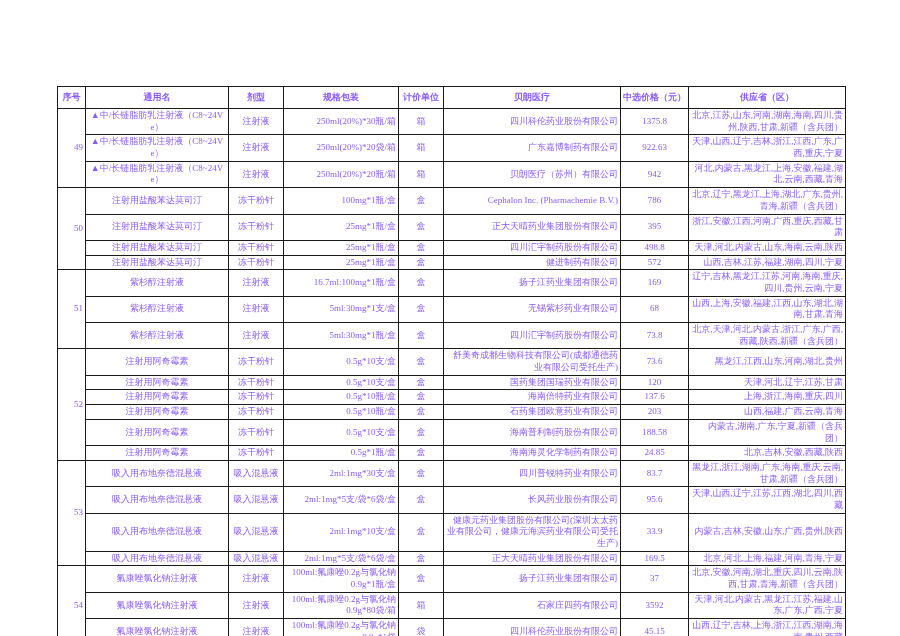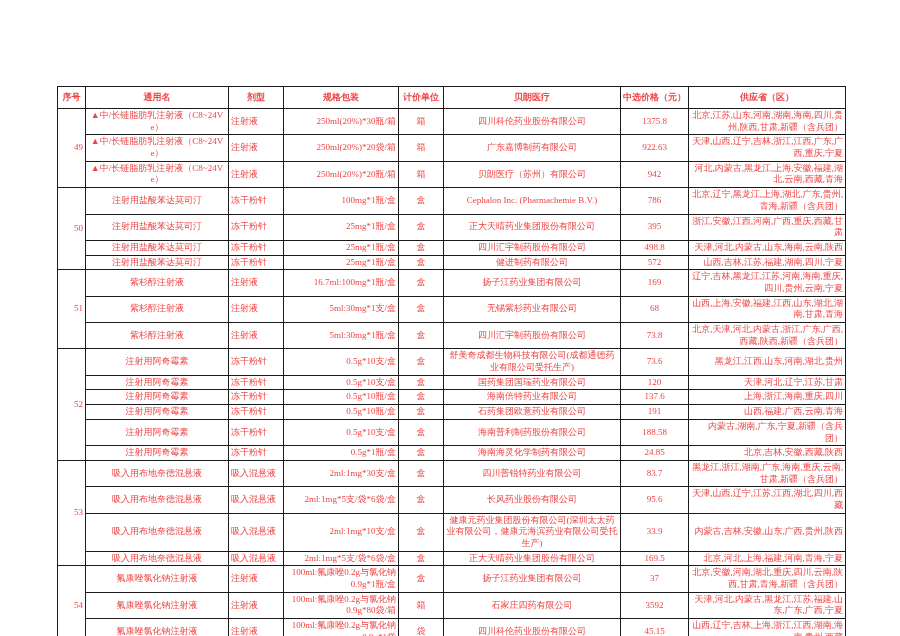--- a/index.html
+++ b/index.html
@@ -2,21 +2,21 @@
 <html><head>
 <meta charset="utf-8">
 <style>
   html,body{margin:0;padding:0;background:#fff;}
   .page{
     position:relative;
     width:900px;height:636px;
     background:#fff;
     overflow:hidden;
     font-family:"Liberation Serif","DejaVu Serif",serif;
-    color:#ef4444;
+    color:#8b5cf6;
   }
   table.drug-table{
     position:absolute;
     left:57px;top:86px;
     width:788px;
     border-collapse:collapse;
     table-layout:fixed;
     font-size:9px;
     line-height:1.3;
   }
@@ -28,24 +28,24 @@
     overflow:hidden;
   }
   .drug-table thead th{
     font-weight:bold;
     text-align:center;
     height:19px;
     padding:1px 1px;
   }
   .c-no{text-align:right;}
   .c-name{text-align:center;}
-  .c-form{margin-top:11px;}
+  .c-form{text-align:center;margin-top:11px;}
   .c-spec{text-align:right;}
   .c-unit{text-align:center;}
-  .c-company{text-align:center;margin-top:45px;}
+  .c-company{text-align:right;margin-top:45px;}
   .c-price{text-align:center;margin-top:29px;}
   .c-prov{text-align:right;}
   .drug-table tbody tr{height:14px;}
 </style>
 </head>
 <body>
 
 <div class="page">
   <table class="drug-table">
     <colgroup>
@@ -191,21 +191,21 @@
           <td class="c-company">海南倍特药业有限公司</td>
           <td class="c-price">137.6</td>
           <td class="c-prov">上海,浙江,海南,重庆,四川</td>
         </tr>
         <tr>
           <td class="c-name">注射用阿奇霉素</td>
           <td class="c-form">冻干粉针</td>
           <td class="c-spec">0.5g*10瓶/盒</td>
           <td class="c-unit">盒</td>
           <td class="c-company">石药集团欧意药业有限公司</td>
-          <td class="c-price">191</td>
+          <td class="c-price">203</td>
           <td class="c-prov">山西,福建,广西,云南,青海</td>
         </tr>
         <tr>
           <td class="c-name">注射用阿奇霉素</td>
           <td class="c-form">冻干粉针</td>
           <td class="c-spec">0.5g*10支/盒</td>
           <td class="c-unit">盒</td>
           <td class="c-company">海南普利制药股份有限公司</td>
           <td class="c-price">188.58</td>
           <td class="c-prov">内蒙古,湖南,广东,宁夏,新疆（含兵团）</td>

